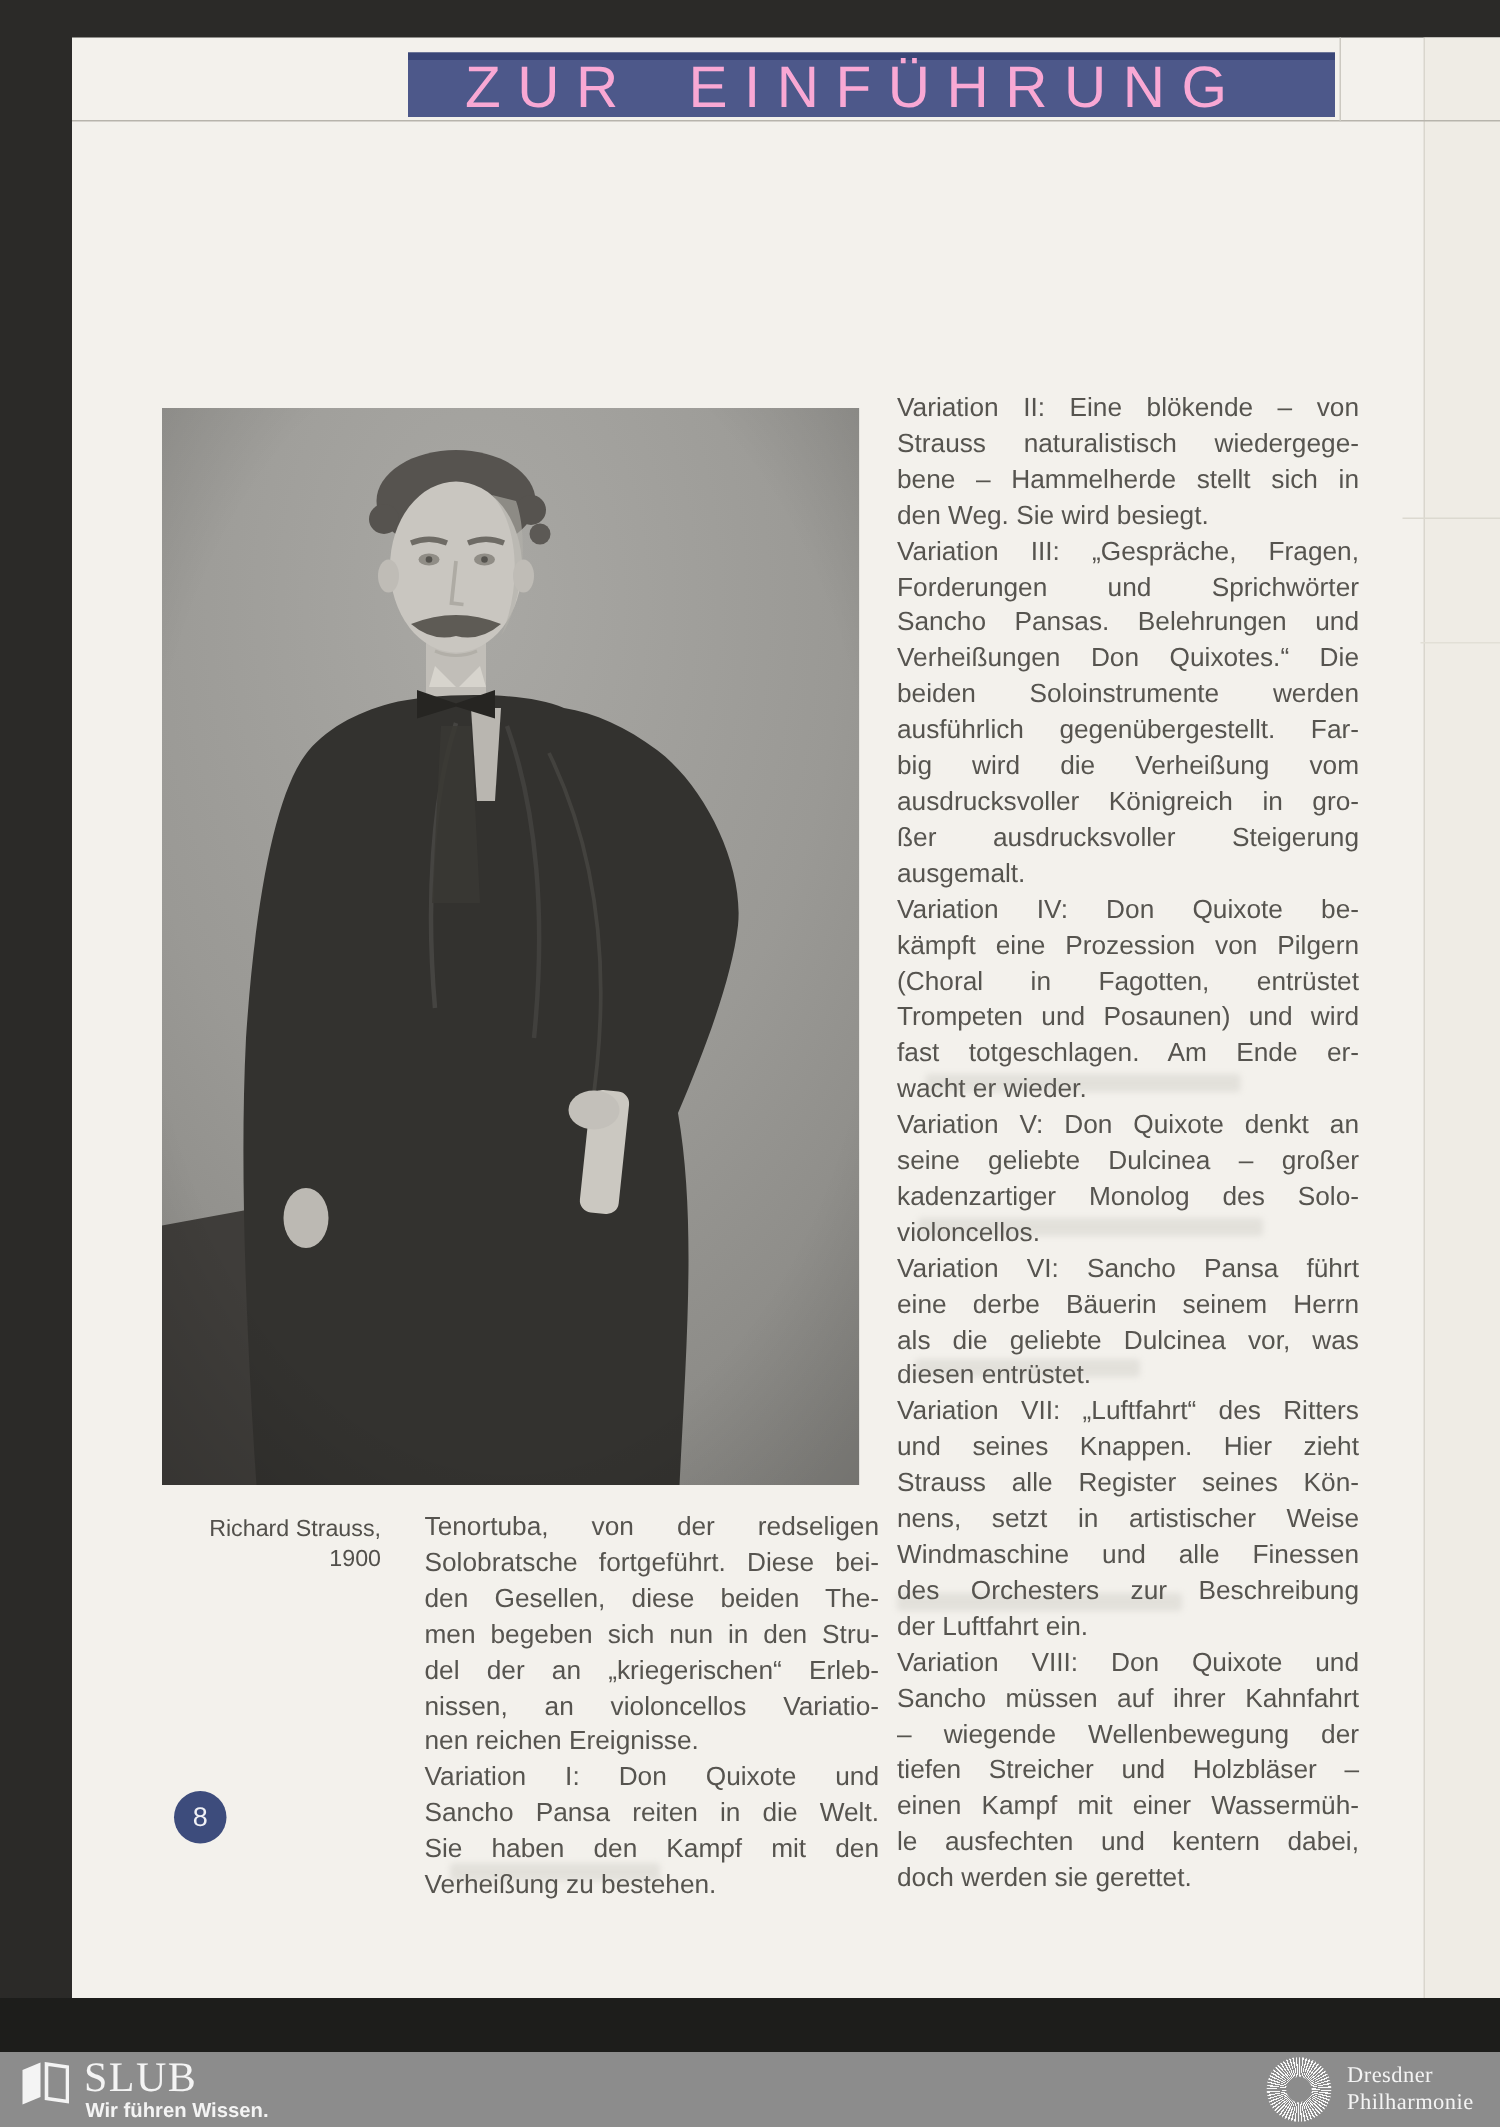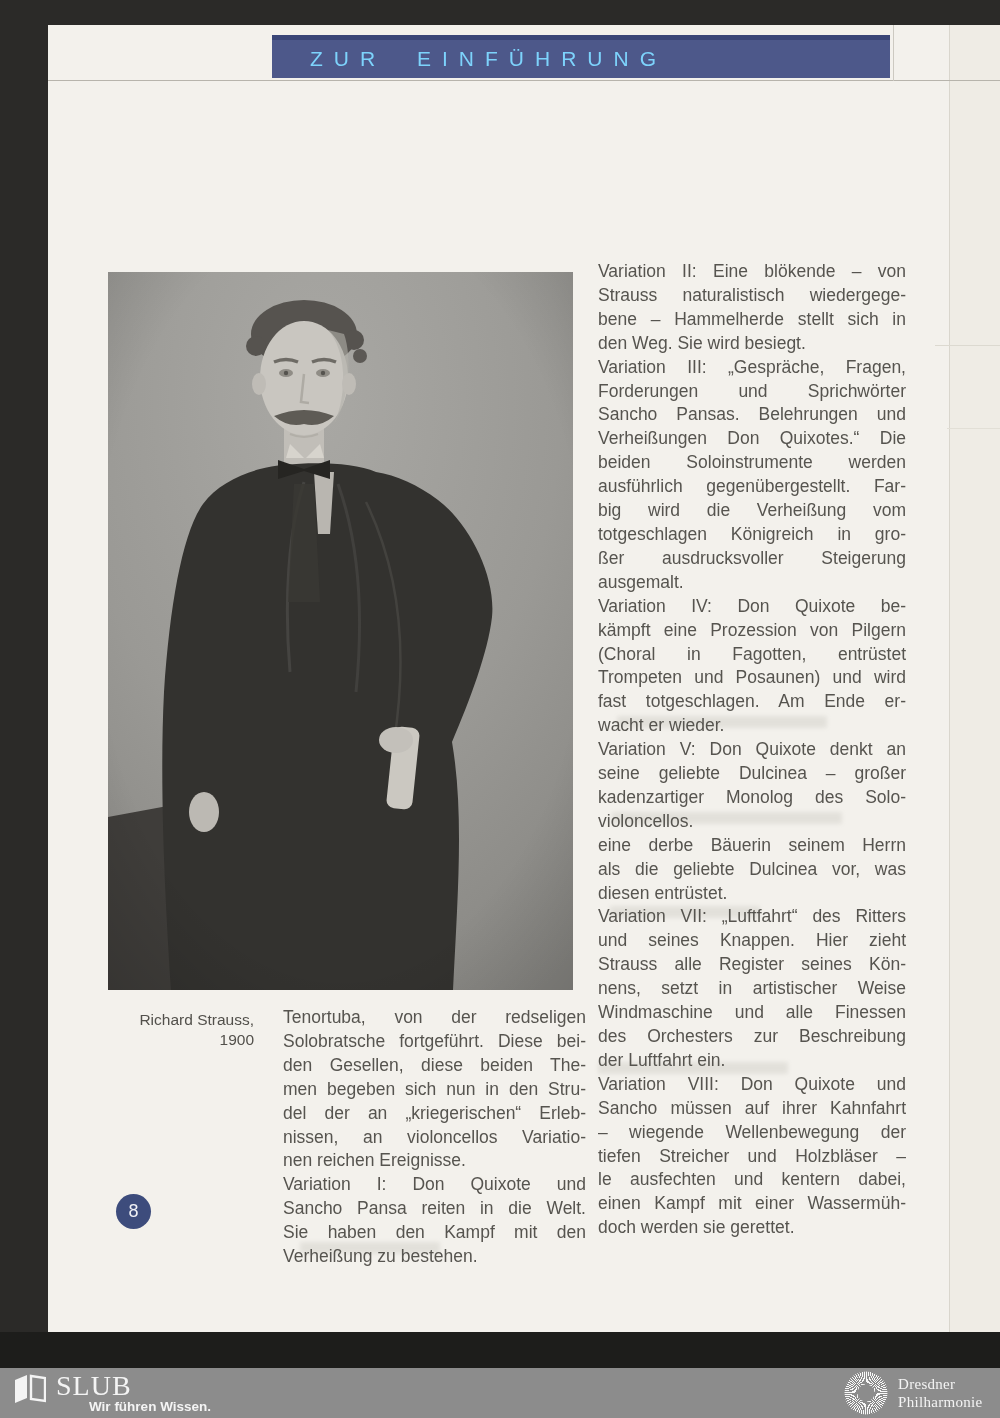--- a/index.html
+++ b/index.html
@@ -24,21 +24,21 @@
   .edge-mark2{position:absolute;left:947px;top:428px;width:53px;height:1px;background:#e2dfd6;}
   .bottom-band{position:absolute;left:0;top:1332px;width:1000px;height:36px;background:#1d1d1b;}
 
   
   .header-band{
     position:absolute;left:272px;top:35px;width:618px;height:43px;
     background:#4d588a;border-top:5px solid #3a4677;box-sizing:border-box;
   }
   .header-title{
     position:absolute;left:38px;top:0;height:28px;line-height:38px;
-    color:#7dd3fc;font-size:21px;letter-spacing:11px;word-spacing:14px;
+    color:#f9a8d4;font-size:39px;letter-spacing:11px;word-spacing:14px;
     font-weight:400;white-space:nowrap;
   }
 
   
   .photo{position:absolute;left:108px;top:272px;width:465px;height:718px;overflow:hidden;}
   .photo svg{display:block;}
 
   
   .caption{
     position:absolute;left:118px;top:1010px;width:136px;
@@ -70,21 +70,21 @@
   .footer{
     position:absolute;left:0;top:1368px;width:1000px;height:50px;background:#8c8c8c;color:#f4f4f4;
   }
   .slub-icon{position:absolute;left:14px;top:6px;width:32px;height:30px;}
   .slub-name{
     position:absolute;left:56px;top:2px;
     font-family:"Liberation Serif",serif;font-weight:normal;font-size:28px;letter-spacing:1px;
   }
   .slub-tagline{
     position:absolute;left:57px;top:31px;
-    font-weight:bold;font-size:13.5px;margin-left:32px;
+    font-weight:bold;font-size:13.5px;
   }
   .starburst{
     position:absolute;left:844px;top:3px;width:44px;height:44px;border-radius:50%;
     background:repeating-conic-gradient(rgba(255,255,255,.95) 0deg 2.6deg, rgba(255,255,255,0) 2.6deg 6deg);
     -webkit-mask:radial-gradient(circle,transparent 0 8px,#000 9px 21px,transparent 22px);
     mask:radial-gradient(circle,transparent 0 8px,#000 9px 21px,transparent 22px);
   }
   .phil-text{
     position:absolute;left:898px;top:7px;
     font-family:"Liberation Serif",serif;font-size:15px;line-height:18px;letter-spacing:.3px;
@@ -211,59 +211,60 @@
         <div class="tline">den Weg. Sie wird besiegt.</div>
       </div>
       <div class="para">
         <div class="tline just">Variation III: „Gespräche, Fragen,</div>
         <div class="tline just">Forderungen und Sprichwörter</div>
         <div class="tline just">Sancho Pansas. Belehrungen und</div>
         <div class="tline just">Verheißungen Don Quixotes.“ Die</div>
         <div class="tline just">beiden Soloinstrumente werden</div>
         <div class="tline just">ausführlich gegenübergestellt. Far-</div>
         <div class="tline just">big wird die Verheißung vom</div>
-        <div class="tline just">totgeschlagen Königreich in gro-</div>
+        <div class="tline just">ausdrucksvoller Königreich in gro-</div>
         <div class="tline just">ßer ausdrucksvoller Steigerung</div>
         <div class="tline">ausgemalt.</div>
       </div>
       <div class="para">
         <div class="tline just">Variation IV: Don Quixote be-</div>
         <div class="tline just">kämpft eine Prozession von Pilgern</div>
         <div class="tline just">(Choral in Fagotten, entrüstet</div>
         <div class="tline just">Trompeten und Posaunen) und wird</div>
         <div class="tline just">fast totgeschlagen. Am Ende er-</div>
         <div class="tline">wacht er wieder.</div>
       </div>
       <div class="para">
         <div class="tline just">Variation V: Don Quixote denkt an</div>
         <div class="tline just">seine geliebte Dulcinea – großer</div>
         <div class="tline just">kadenzartiger Monolog des Solo-</div>
         <div class="tline">violoncellos.</div>
       </div>
       <div class="para">
+        <div class="tline just">Variation VI: Sancho Pansa führt</div>
         <div class="tline just">eine derbe Bäuerin seinem Herrn</div>
         <div class="tline just">als die geliebte Dulcinea vor, was</div>
         <div class="tline">diesen entrüstet.</div>
       </div>
       <div class="para">
         <div class="tline just">Variation VII: „Luftfahrt“ des Ritters</div>
         <div class="tline just">und seines Knappen. Hier zieht</div>
         <div class="tline just">Strauss alle Register seines Kön-</div>
         <div class="tline just">nens, setzt in artistischer Weise</div>
         <div class="tline just">Windmaschine und alle Finessen</div>
         <div class="tline just">des Orchesters zur Beschreibung</div>
         <div class="tline">der Luftfahrt ein.</div>
       </div>
       <div class="para">
         <div class="tline just">Variation VIII: Don Quixote und</div>
         <div class="tline just">Sancho müssen auf ihrer Kahnfahrt</div>
         <div class="tline just">– wiegende Wellenbewegung der</div>
         <div class="tline just">tiefen Streicher und Holzbläser –</div>
+        <div class="tline just">einen Kampf mit einer Wassermüh-</div>
         <div class="tline just">le ausfechten und kentern dabei,</div>
-        <div class="tline just">einen Kampf mit einer Wassermüh-</div>
         <div class="tline">doch werden sie gerettet.</div>
       </div>
     </div>
 
   <div class="page-badge">8</div>
 
   <div class="bottom-band"></div>
 
   <div class="footer">
     <svg class="slub-icon" viewBox="0 0 32 30" xmlns="http://www.w3.org/2000/svg">

